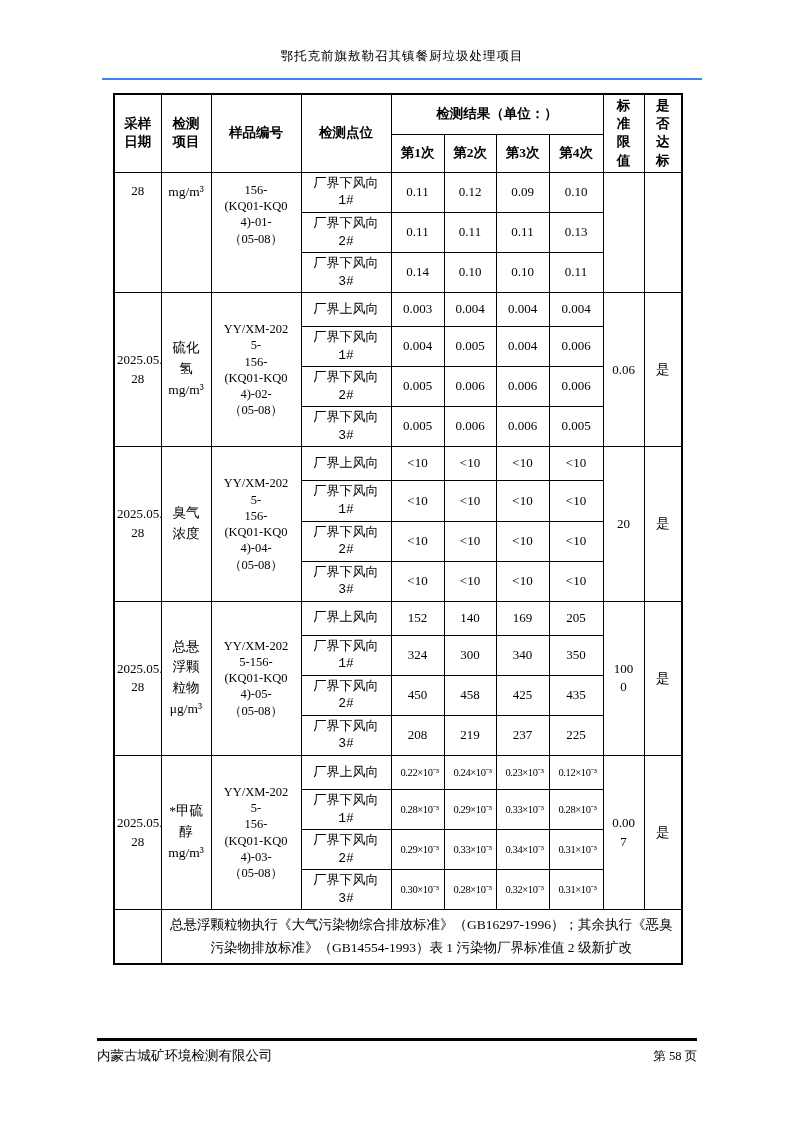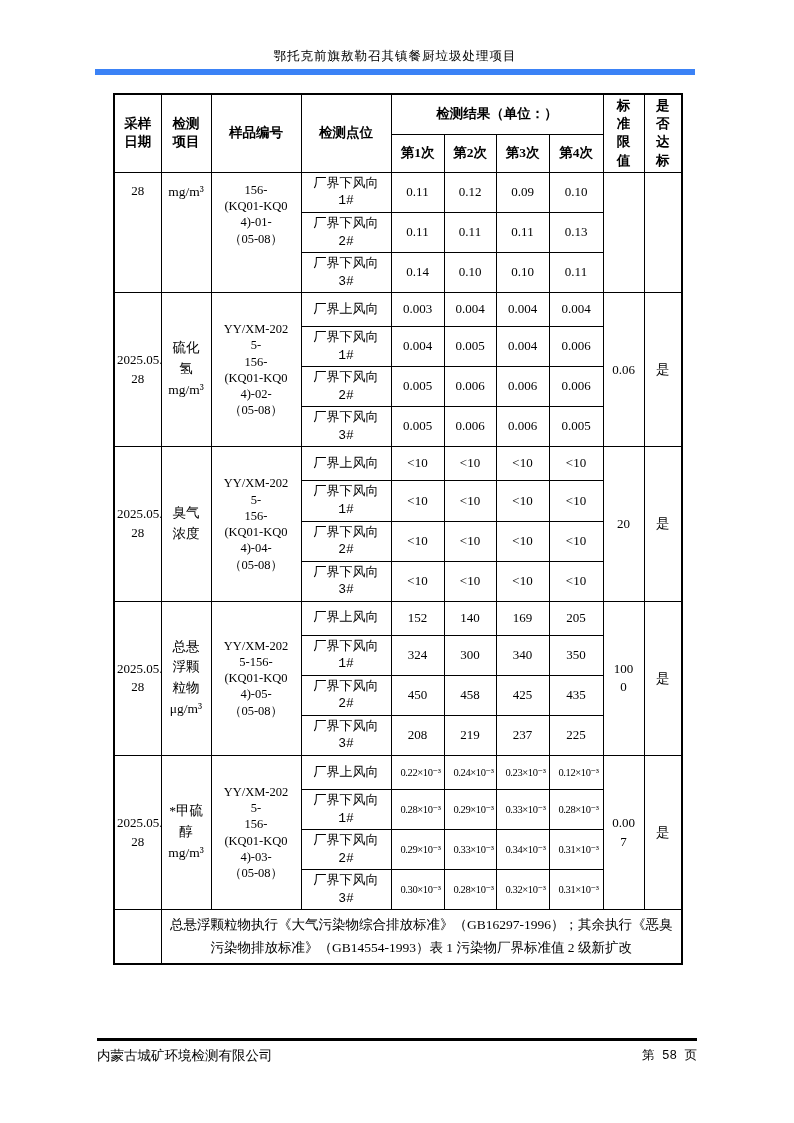--- a/index.html
+++ b/index.html
@@ -6,24 +6,24 @@
   .sheet{
     position:relative;
     width:794px;height:1123px;
     background:#ffffff;
     font-family:"Liberation Serif","DejaVu Serif",serif;
     color:#000;
     overflow:hidden;
   }
   
   .doc-header{
-    position:absolute;left:95px;top:48px;width:600px;
+    position:absolute;left:102px;top:48px;width:600px;
     text-align:center;
-    border-bottom:6px solid #3b82f6;
-    padding-bottom:4px;
+    border-bottom:2px solid #3b82f6;
+    padding-bottom:13px;
     font-size:12.5px;
     letter-spacing:1px;
   }
   
   .tbl-wrap{position:absolute;left:113px;top:93px;}
   table{
     border-collapse:collapse;
     table-layout:fixed;
     width:568px;
     border:2px solid #000;
@@ -43,31 +43,30 @@
   tr.r1{height:34px;}
   tr.r2{height:39px;}
   tr.noterow{height:44px;}
   td.hd{font-weight:bold;font-size:13.5px;line-height:1.35;}
   td.c-sample{font-size:12.5px;line-height:1.3;}
   td.c-item{font-size:13.5px;line-height:1.55;}
   td.c-date{font-size:13px;line-height:1.45;}
   td.c-point{font-size:13px;line-height:1.35;font-family:Liberation Mono, monospace;}
   td.c-limit{font-size:13px;line-height:1.4;}
   td.c-flag{font-size:13.5px;}
-  td.sm{font-size:10.5px;letter-spacing:-0.4px;padding:2px 9px;}
+  td.sm{font-size:10.5px;letter-spacing:-0.4px;padding:2px 9px;font-family:Liberation Serif, serif;}
   td.top{vertical-align:top;padding-top:9px;}
   td.c-note{font-size:13.5px;line-height:1.65;padding:4px 8px;}
   
   .doc-footer{
     position:absolute;left:97px;top:1038px;width:600px;
     border-top:3px solid #000;
     padding-top:6px;
-    display:flex;justify-content:space-between;align-items:flex-start;
+    display:flex;justify-content:space-between;align-items:flex-end;
     font-size:13.5px;
-    font-family:Liberation Mono, monospace;
   }
   .doc-footer .pageno{font-size:12.5px;}
 </style>
 </head>
 <body>
 
 <div class="sheet">
 
   <div class="doc-header">
     <span>鄂托克前旗敖勒召其镇餐厨垃圾处理项目</span>

